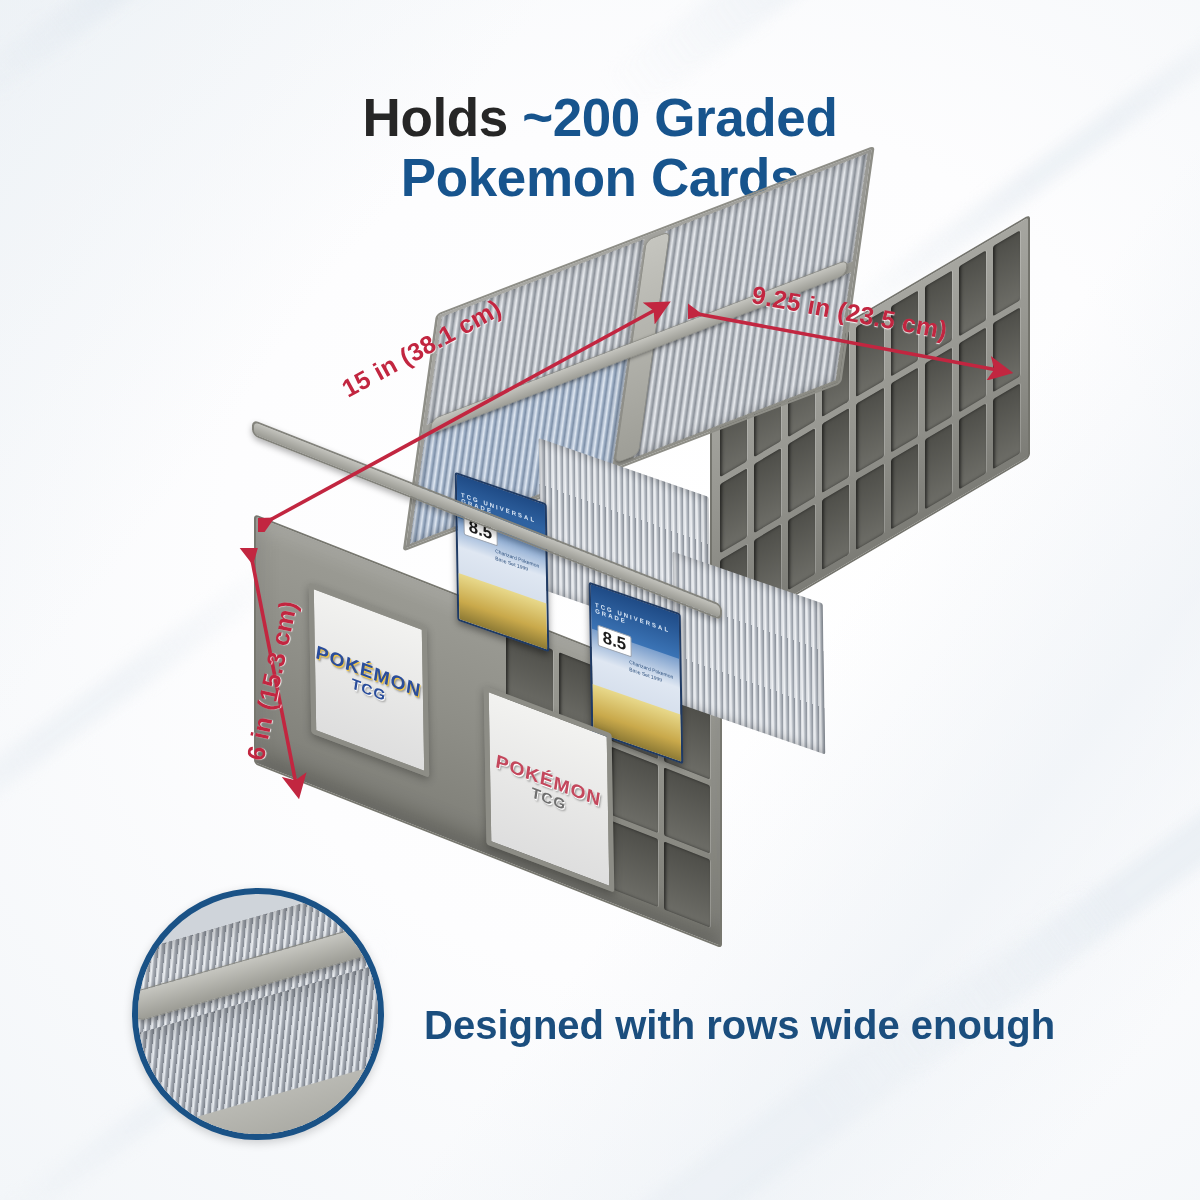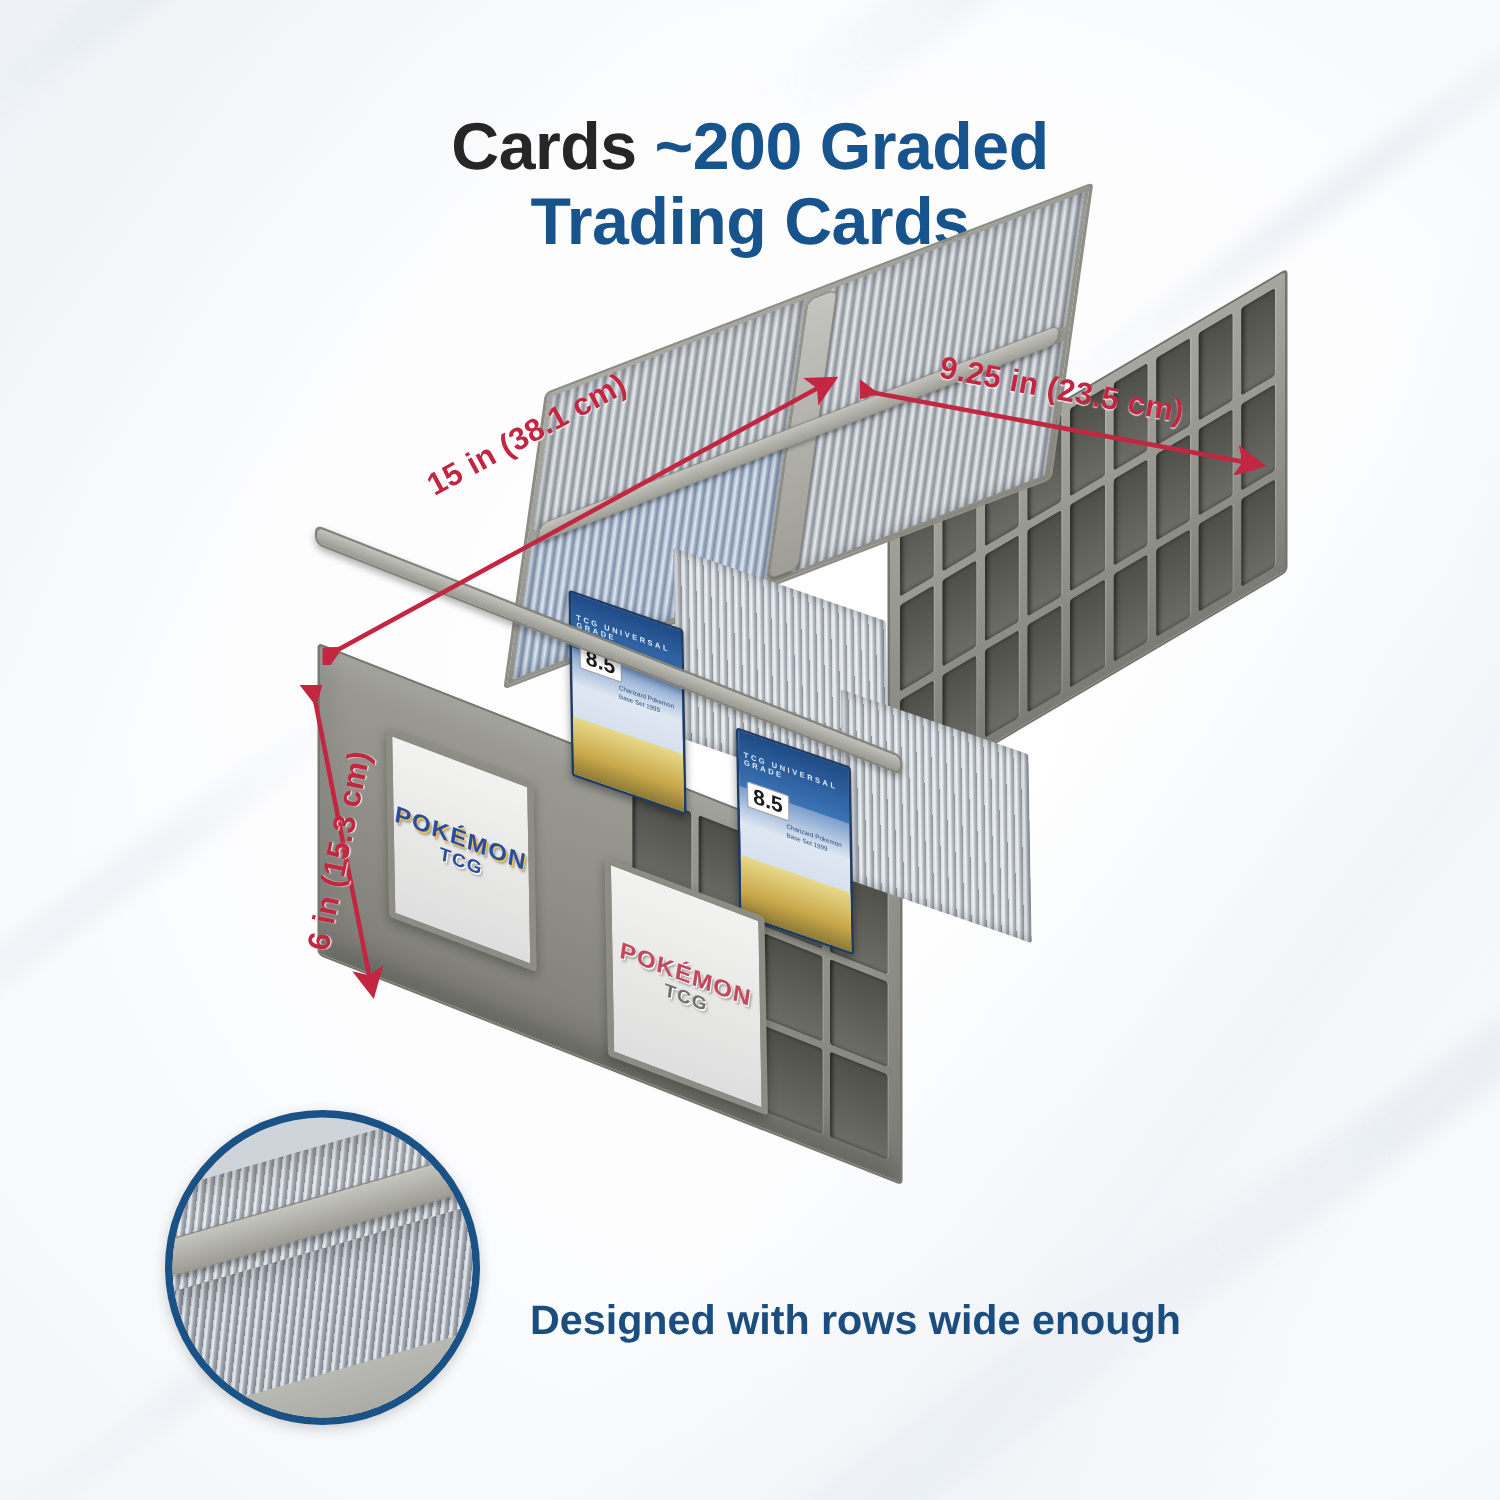--- a/index.html
+++ b/index.html
@@ -192,43 +192,43 @@
   }
   .inset-wall {
     position:absolute; left:0; bottom:-4%; width:130%; height:30%;
     transform:rotate(-16deg);
     background:linear-gradient(180deg,#b9b9b3,#9a9a93);
   }
 
   
   .caption {
     position:absolute; left:424px; top:995px; width:640px;
-    color:#1b4e7e; font-size:33px; font-weight:bold; line-height:1.5;margin-top:36px;
+    color:#1b4e7e; font-size:40px; font-weight:bold; line-height:1.5;
   }
 </style>
 </head>
 <body>
 
 <div id="stage">
 
   <div class="bg-base"></div>
   <div class="bg-streak s1"></div>
   <div class="bg-streak s2"></div>
   <div class="bg-streak s3"></div>
   <div class="bg-streak s4"></div>
   <div class="bg-streak s5"></div>
   <div class="bg-streak s6"></div>
   <div class="bg-streak s7"></div>
 
   <div class="headline">
     <div>
-      <span class="hl-dark">Cards</span>
+      <span class="hl-dark">Holds</span>
       <span class="hl-blue">~200 Graded</span>
     </div>
-    <div class="hl-blue">Trading Cards</div>
+    <div class="hl-blue">Pokemon Cards</div>
   </div>
 
   <div class="photo">
     <div class="crate">
 
       <div class="crate-rightface">
         <div class="vent-grid">
           <div class="vent"></div>
             <div class="vent"></div>
           <div class="vent"></div>

